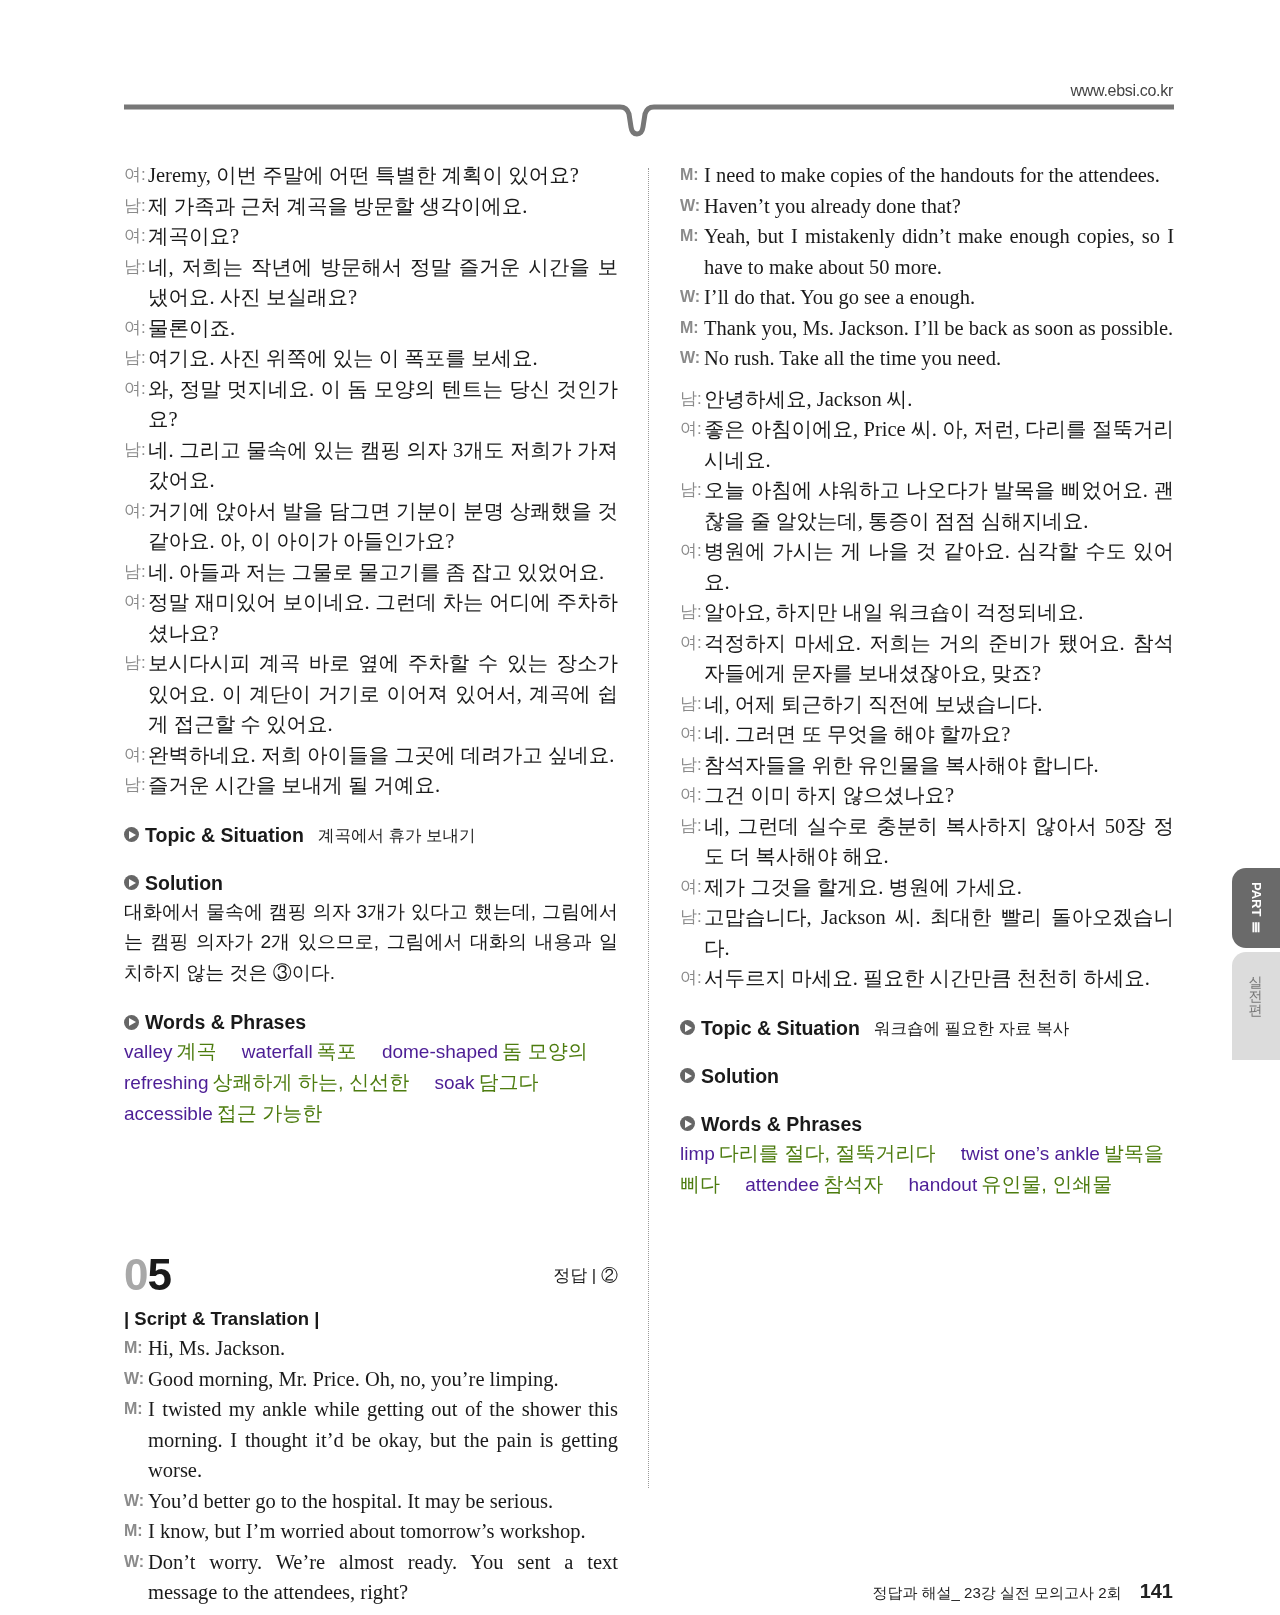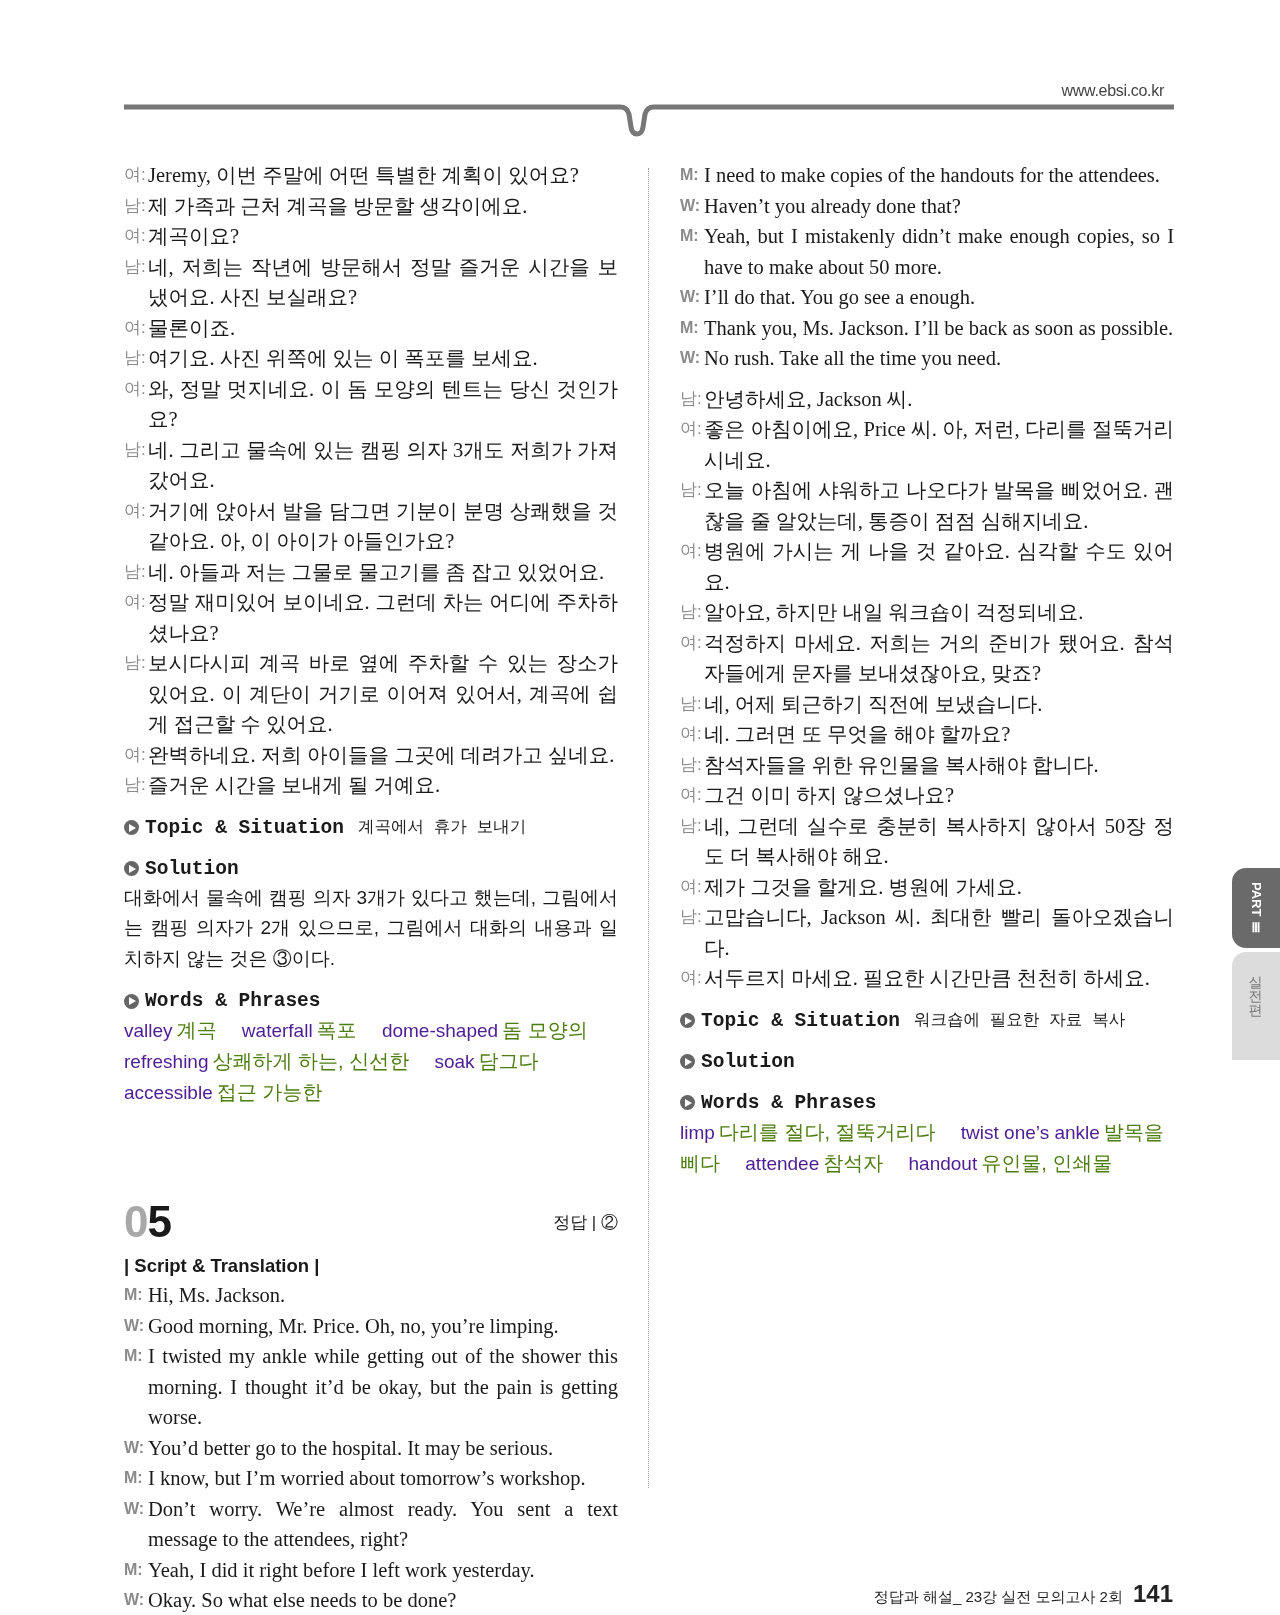--- a/index.html
+++ b/index.html
@@ -1,46 +1,46 @@
 <!DOCTYPE html>
 <html><head>
 <meta charset="utf-8">
 <style>
   html, body { margin:0; padding:0; background:#ffffff; }
   body { width:1280px; height:1615px; position:relative; overflow:hidden; color:#1a1a1a; }
-  .url { position:absolute; right:116px; top:82px; font-family:"Liberation Sans", sans-serif; font-size:16px; color:#444; letter-spacing:-0.3px; }
+  .url { position:absolute; right:107px; top:82px; font-family:"Liberation Sans", sans-serif; font-size:16px; color:#444; letter-spacing:-0.3px; }
   .header-rule { position:absolute; left:124px; top:102px; width:1050px; height:40px; }
   .col { position:absolute; top:160px; width:494px; font-family:"Liberation Serif", "DejaVu Serif", serif; font-size:20.5px; line-height:30.5px; }
   .col.left { left:124px; }
   .col.right { left:680px; }
   .divider { position:absolute; left:648px; top:168px; width:0; height:1320px; border-left:1.5px dotted #999; }
   .line { display:flex; align-items:flex-start; }
   .spk { flex:0 0 auto; width:24px; font-family:"Liberation Sans", sans-serif; color:#8a8a8a; font-size:17px; line-height:30.5px; }
   .spk.en { width:24px; font-weight:bold; font-size:16px; }
   .txt { flex:1 1 auto; text-align:justify; }
   .txt.en { letter-spacing:0; }
-  .heading { display:flex; align-items:center; font-family:Liberation Mono, monospace; font-weight:bold; font-size:19.5px; margin-top:13px; line-height:28px; }
+  .heading { display:flex; align-items:center; font-family:Liberation Sans, sans-serif; font-weight:bold; font-size:19.5px; margin-top:20px; line-height:28px; }
   .heading .bullet { width:15px; height:15px; border-radius:50%; background:#666; position:relative; margin-right:6px; flex:0 0 auto; }
   .heading .bullet::after { content:""; position:absolute; left:5px; top:3.5px; border-left:7px solid #fff; border-top:4px solid transparent; border-bottom:4px solid transparent; }
   .heading .sub { font-weight:normal; font-size:16.5px; margin-left:14px; color:#222; }
   .para { font-family:Liberation Sans, sans-serif; font-size:19px; line-height:30.5px; text-align:justify; }
   .words { font-family:"Liberation Sans", sans-serif; font-size:19px; line-height:30px; }
   .words .w { color:#4c1d95; }
   .words .m { font-size:20px; color:#4d7c0f; margin-right:20px; margin-left:4px; }
   .qnum { display:flex; justify-content:space-between; align-items:flex-end; margin-top:92px; font-family:"Liberation Sans", sans-serif; }
-  .qnum .num { font-size:44px; font-weight:bold; line-height:44px; letter-spacing:-1px; }
+  .qnum .num { font-size:44px; font-weight:bold; line-height:44px; letter-spacing:-1px;margin-top:32px; }
   .qnum .num .z { color:#a8a8a8; }
   .qnum .ans { font-size:17px; padding-bottom:6px; }
   .script-title { font-family:"Liberation Sans", sans-serif; font-weight:bold; font-size:18.5px; margin-top:8px; line-height:28px; }
   .gap { height:10px; }
   .tab { position:absolute; right:0; width:48px; font-family:"Liberation Sans", sans-serif; font-size:13px; writing-mode:vertical-rl; display:flex; align-items:center; padding-top:14px; box-sizing:border-box; }
   .tab.part { top:868px; height:80px; background:#6a6a6a; color:#fff; border-top-left-radius:14px; border-bottom-left-radius:14px; font-weight:bold; }
   .tab.sec { top:952px; height:108px; background:#dcdcdc; color:#777; border-top-left-radius:14px; font-size:14px; }
   .footer { position:absolute; right:107px; top:1580px; font-family:"Liberation Sans", sans-serif; font-size:15px; color:#222; display:flex; align-items:baseline; }
-  .footer .page { font-weight:bold; font-size:24px; margin-left:10px; }
+  .footer .page { font-weight:bold; font-size:20px; margin-left:18px; }
 </style>
 </head>
 <body>
 
 <div class="url">www.ebsi.co.kr</div>
 
 <svg class="header-rule" viewBox="0 0 1050 40" preserveAspectRatio="none">
   <path d="M0 5 H496 Q503 5 505 12 L507 25 Q508 32 513 32 Q518 32 519 25 L521 12 Q523 5 530 5 H1050" fill="none" stroke="#777" stroke-width="5"></path>
 </svg>
 

